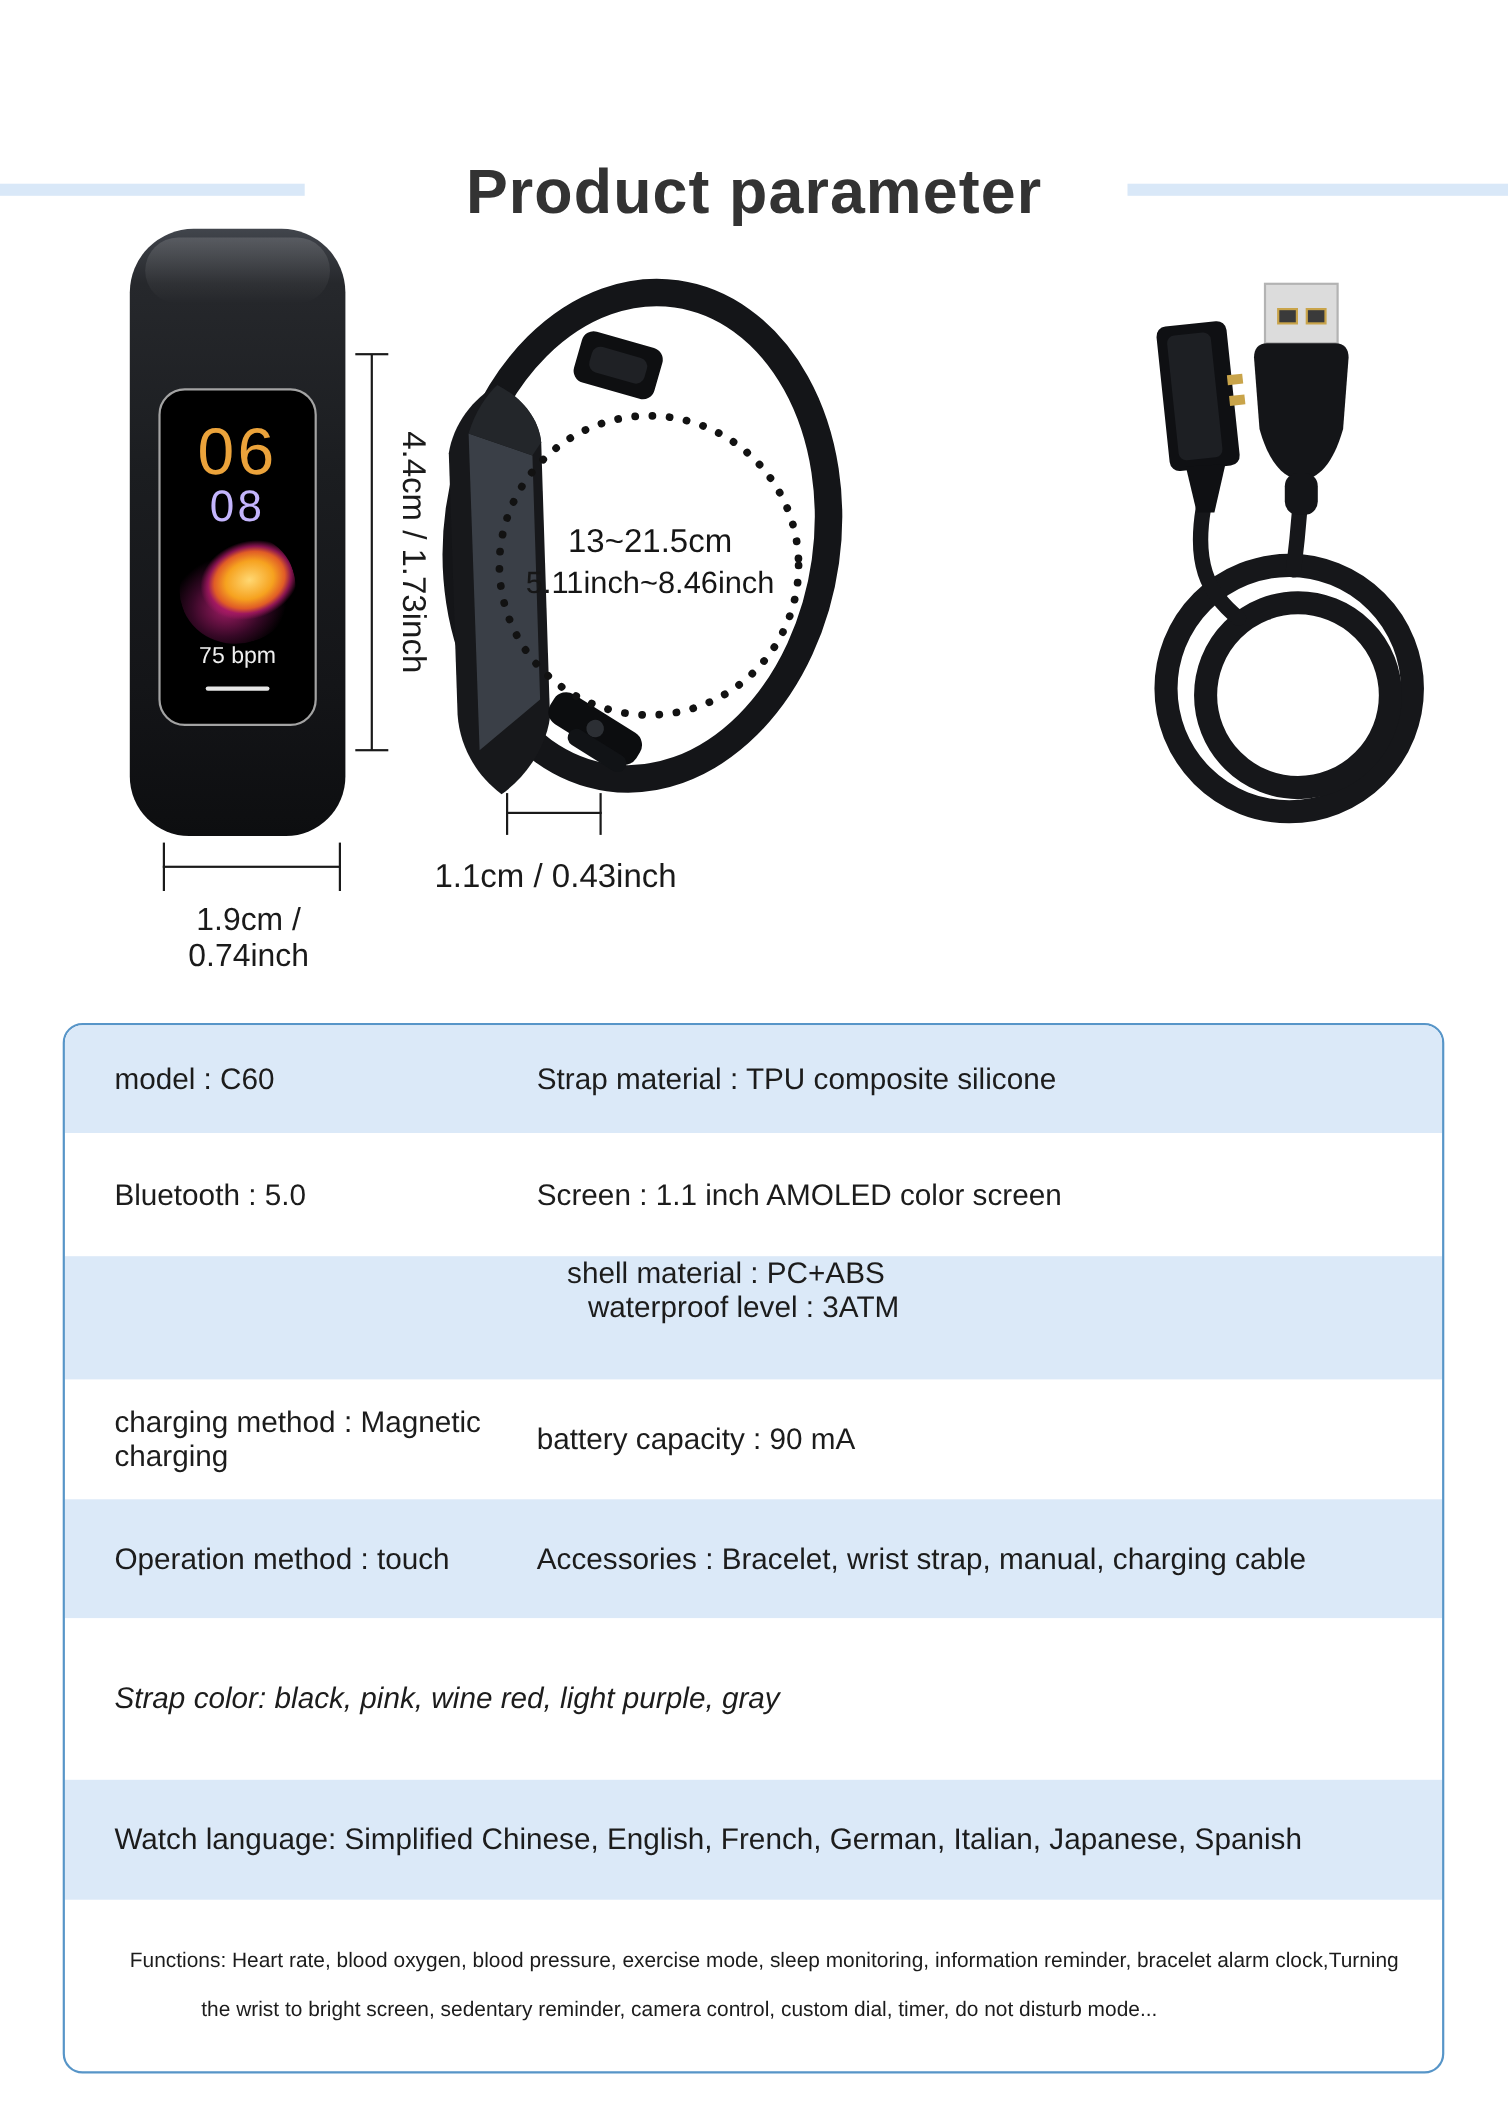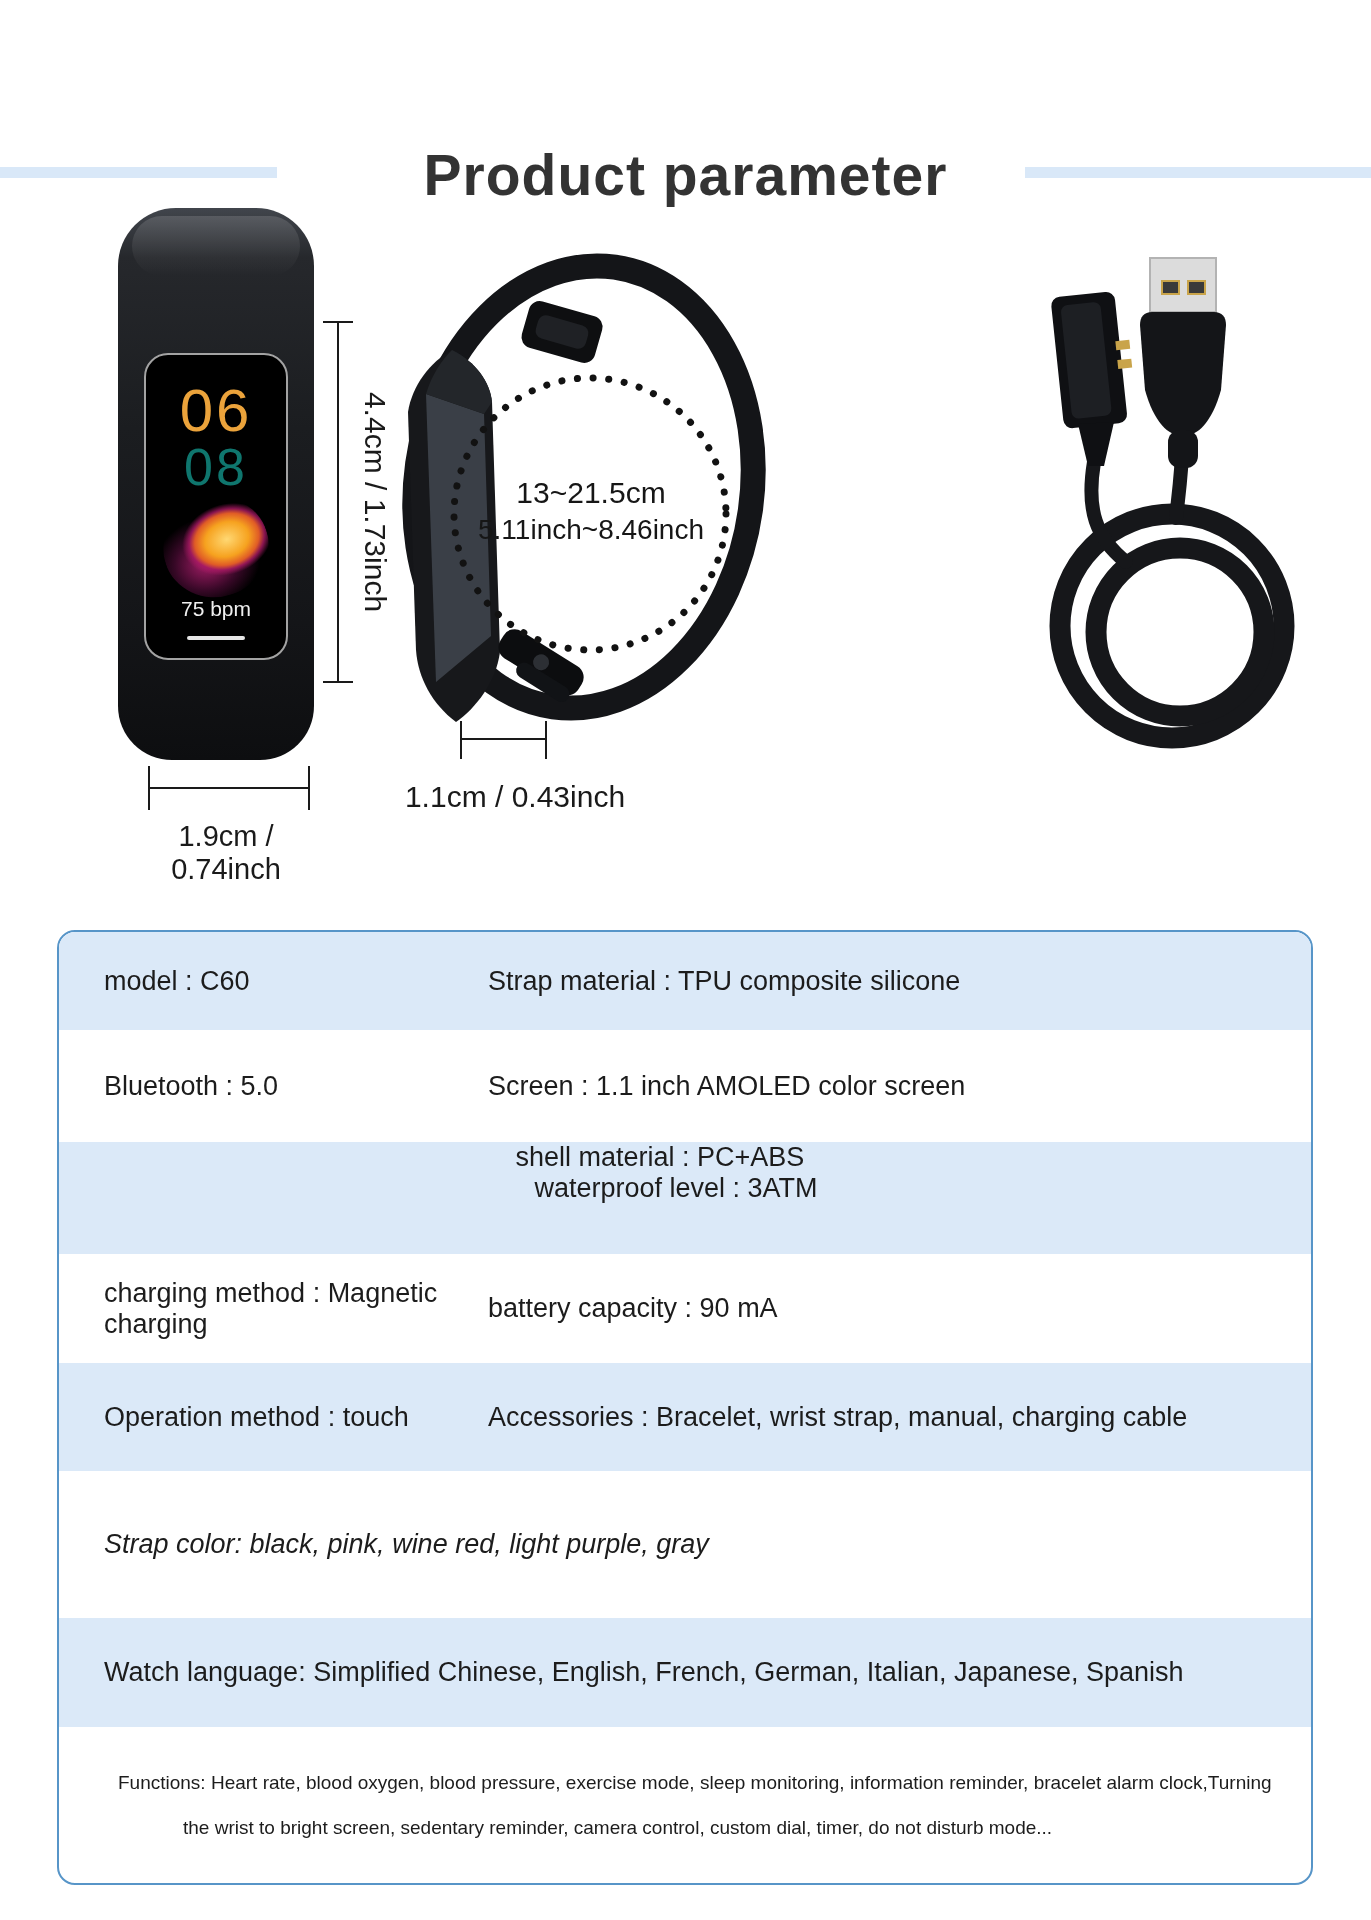--- a/index.html
+++ b/index.html
@@ -35,21 +35,21 @@
     background:linear-gradient(180deg,rgba(255,255,255,.14),rgba(255,255,255,0));
     border-radius:44px;
   }
   .wf-screen{
     position:absolute; left:26px; right:26px; top:145px; bottom:100px;
     background:#000; border-radius:24px; border:2px solid #a3a3a3;
     box-shadow:inset 0 0 14px #000;
     display:flex; flex-direction:column; align-items:center;
   }
   .wf-hours{ margin-top:26px; font-size:60px; line-height:1.0; font-weight:400; letter-spacing:3px; color:#eba33b; }
-  .wf-mins { font-size:52px; line-height:1.0; font-weight:400; letter-spacing:3px; color:#0f766e; }
+  .wf-mins { font-size:40px; line-height:1.0; font-weight:400; letter-spacing:3px; color:#c4b5fd; }
   .wf-flame{
     width:106px; height:100px; margin-top:4px;
     background:
       radial-gradient(55% 45% at 62% 46%, #ffd873 0%, #f6a21f 38%, #e05c26 56%, rgba(170,25,100,.8) 66%, rgba(0,0,0,0) 78%),
       radial-gradient(70% 62% at 38% 62%, rgba(200,35,125,.85) 0%, rgba(100,15,70,.55) 45%, rgba(0,0,0,0) 72%);
     border-radius:50%;
     transform:rotate(-18deg);
   }
   .wf-bpm{ color:#efefef; font-size:21px; margin-top:0px; }
   .wf-homebar{ width:58px; height:4px; background:#e6e6e6; border-radius:2px; margin-top:15px; }
@@ -67,21 +67,21 @@
   }
 
   .wdim-tick{ width:2px; height:44px; top:766px; }
   .wdim-tick.l{ left:148px; } .wdim-tick.r{ left:308px; }
   .wdim-line{ left:148px; top:787px; width:162px; height:2px; }
   .wdim-text{ left:120px; top:820px; width:212px; text-align:center; font-size:29px; }
 
   .tdim-tick{ width:2px; height:38px; top:721px; }
   .tdim-tick.l{ left:460px; } .tdim-tick.r{ left:545px; }
   .tdim-line{ left:460px; top:738px; width:87px; height:2px; }
-  .tdim-text{ left:395px; top:780px; width:240px; text-align:center; font-size:30px; }
+  .tdim-text{ left:395px; top:780px; width:240px; text-align:left; font-size:30px; }
 
   
   .watch-side{ position:absolute; left:372px; top:232px; width:400px; height:520px; }
   .side-dim-text{
     position:absolute; left:460px; top:474px; width:262px; text-align:center;
     color:#161616; line-height:1.26;
   }
   .side-dim-text .cm{ font-size:30px; }
   .side-dim-text .inch{ font-size:28px; }
 

